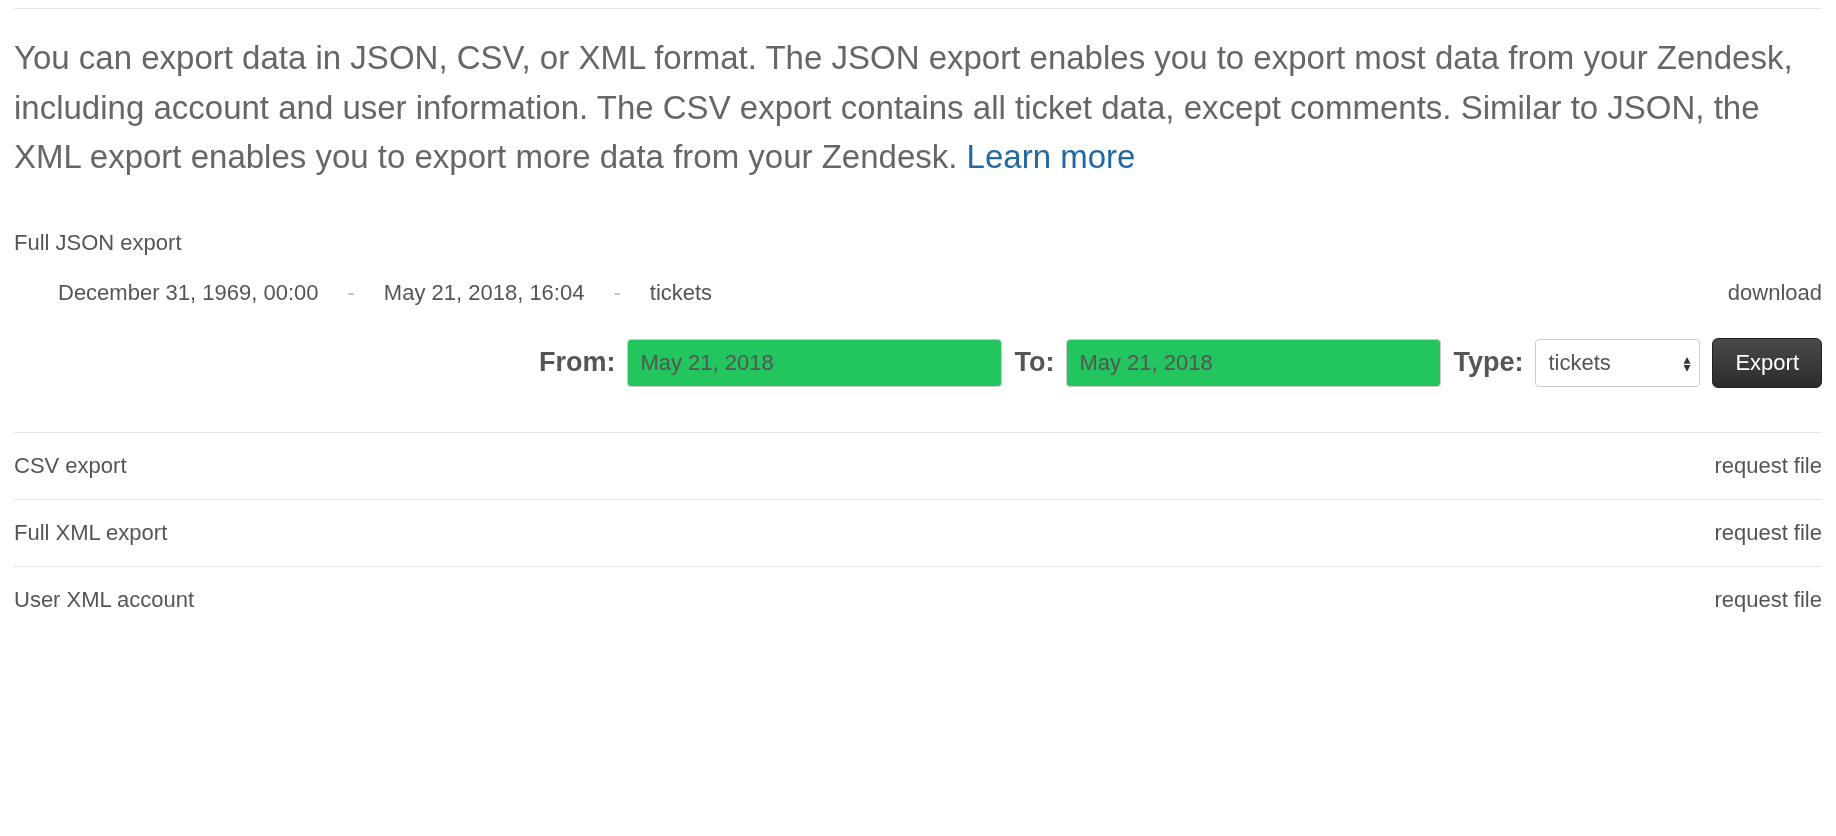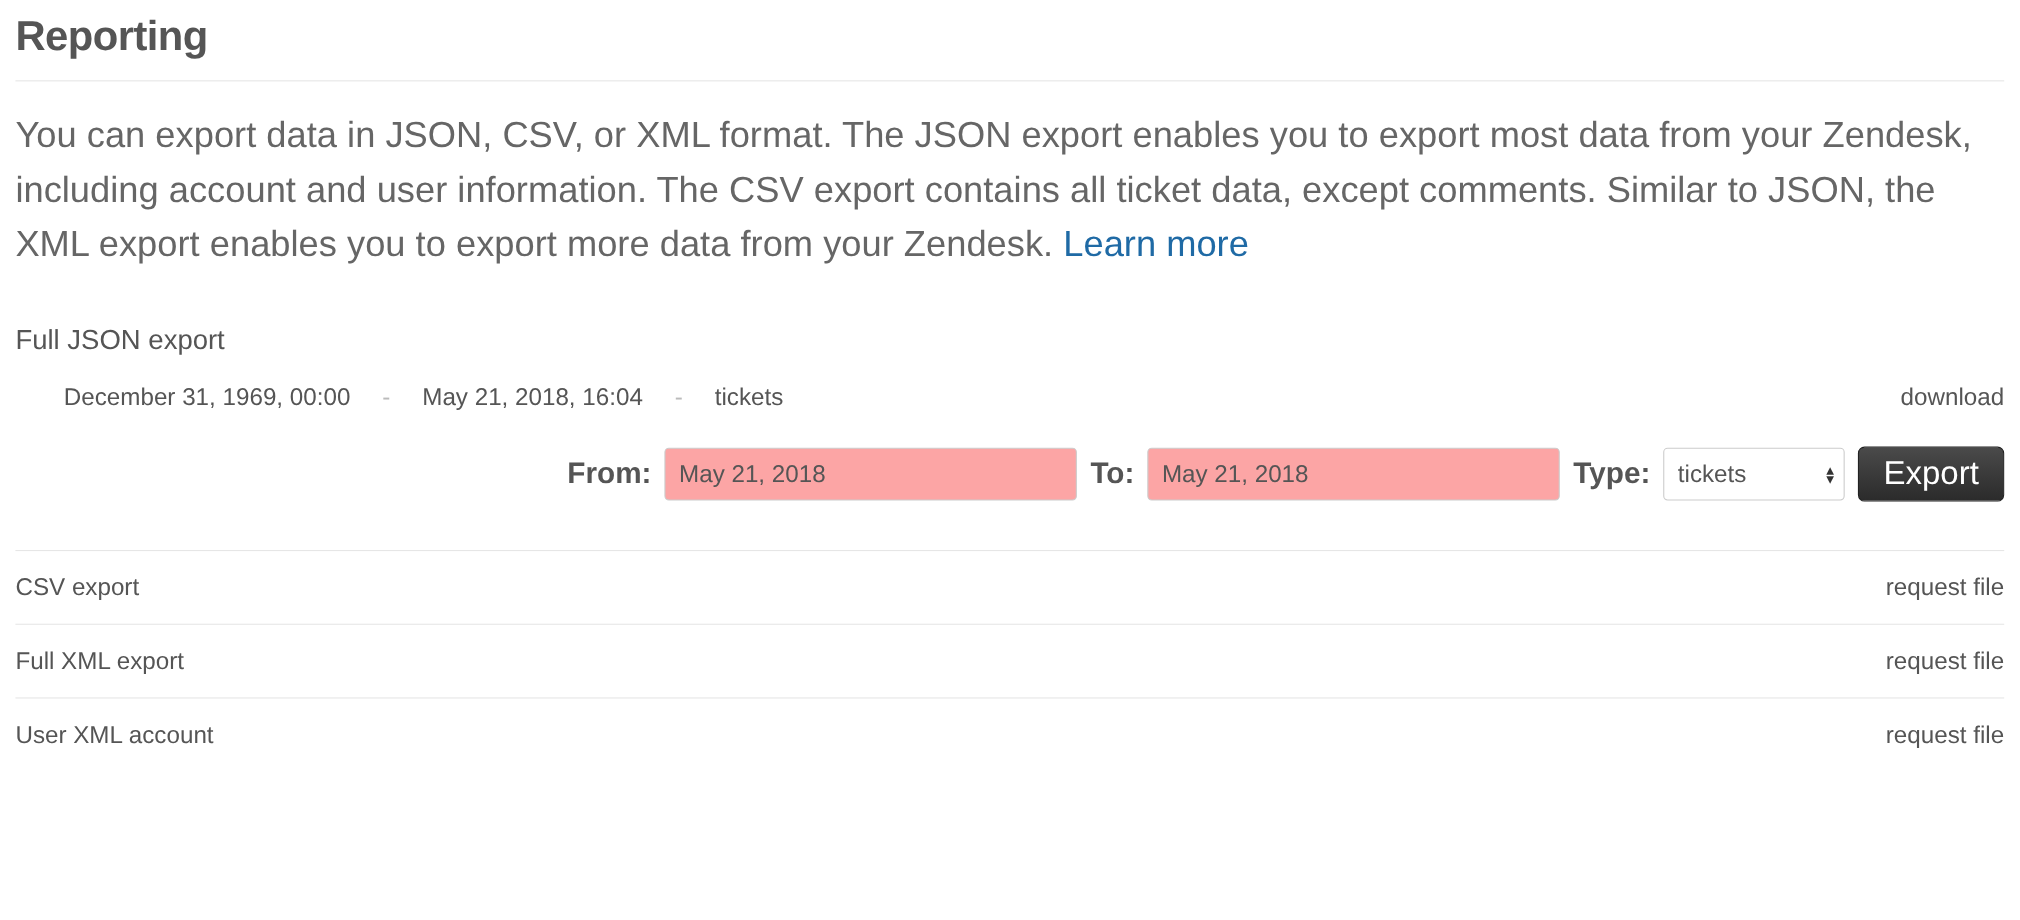--- a/index.html
+++ b/index.html
@@ -35,21 +35,21 @@
     font-size: 33px;
     line-height: 1.5;
     color: #666;
     margin: 0 0 48px 0;
   }
   .intro a {
     color: #1f6aa5;
     text-decoration: none;
   }
   .section-label {
-    font-size: 25px;
+    font-size: 22px;
     color: #555;
     margin: 0 0 24px 0;
   }
   .range-row {
     display: flex;
     align-items: center;
     justify-content: space-between;
     padding: 0 0 32px 44px;
     font-size: 22px;
     color: #555;
@@ -83,21 +83,21 @@
     font-size: 27px;
   }
   .text-input {
     height: 48px;
     width: 375px;
     border: 1px solid #ccc;
     border-radius: 4px;
     padding: 0 12px;
     font-size: 22px;
     color: #555;
-    background: #fca5a5;
+    background: #22c55e;
   }
   .select-wrap {
     position: relative;
     display: inline-block;
   }
   .select {
     height: 48px;
     width: 165px;
     border: 1px solid #ccc;
     border-radius: 4px;
@@ -121,38 +121,37 @@
     display: flex;
     flex-direction: column;
   }
   .export-btn {
     height: 50px;
     padding: 0 22px;
     border-radius: 6px;
     border: 1px solid #222;
     background: linear-gradient(#4a4a4a, #2b2b2b);
     color: #fff;
-    font-size: 30px;
+    font-size: 22px;
     font-weight: 400;
     cursor: pointer;
   }
   .list-row {
     display: flex;
     align-items: center;
     justify-content: space-between;
     padding: 20px 0;
     font-size: 22px;
     gap: 30px;
   }
 </style>
 </head>
 <body>
 
 <div class="page">
-  <h1 class="page-title">Reporting</h1>
   <hr class="hr">
 
   <p class="intro">
     <span>You can export data in JSON, CSV, or XML format. The JSON export enables you to export most data from your Zendesk, including account and user information. The CSV export contains all ticket data, except comments. Similar to JSON, the XML export enables you to export more data from your Zendesk. </span><a href="#">Learn more</a>
   </p>
 
   <div class="section-label">Full JSON export</div>
 
   <div class="range-row">
     <div class="range-left">

